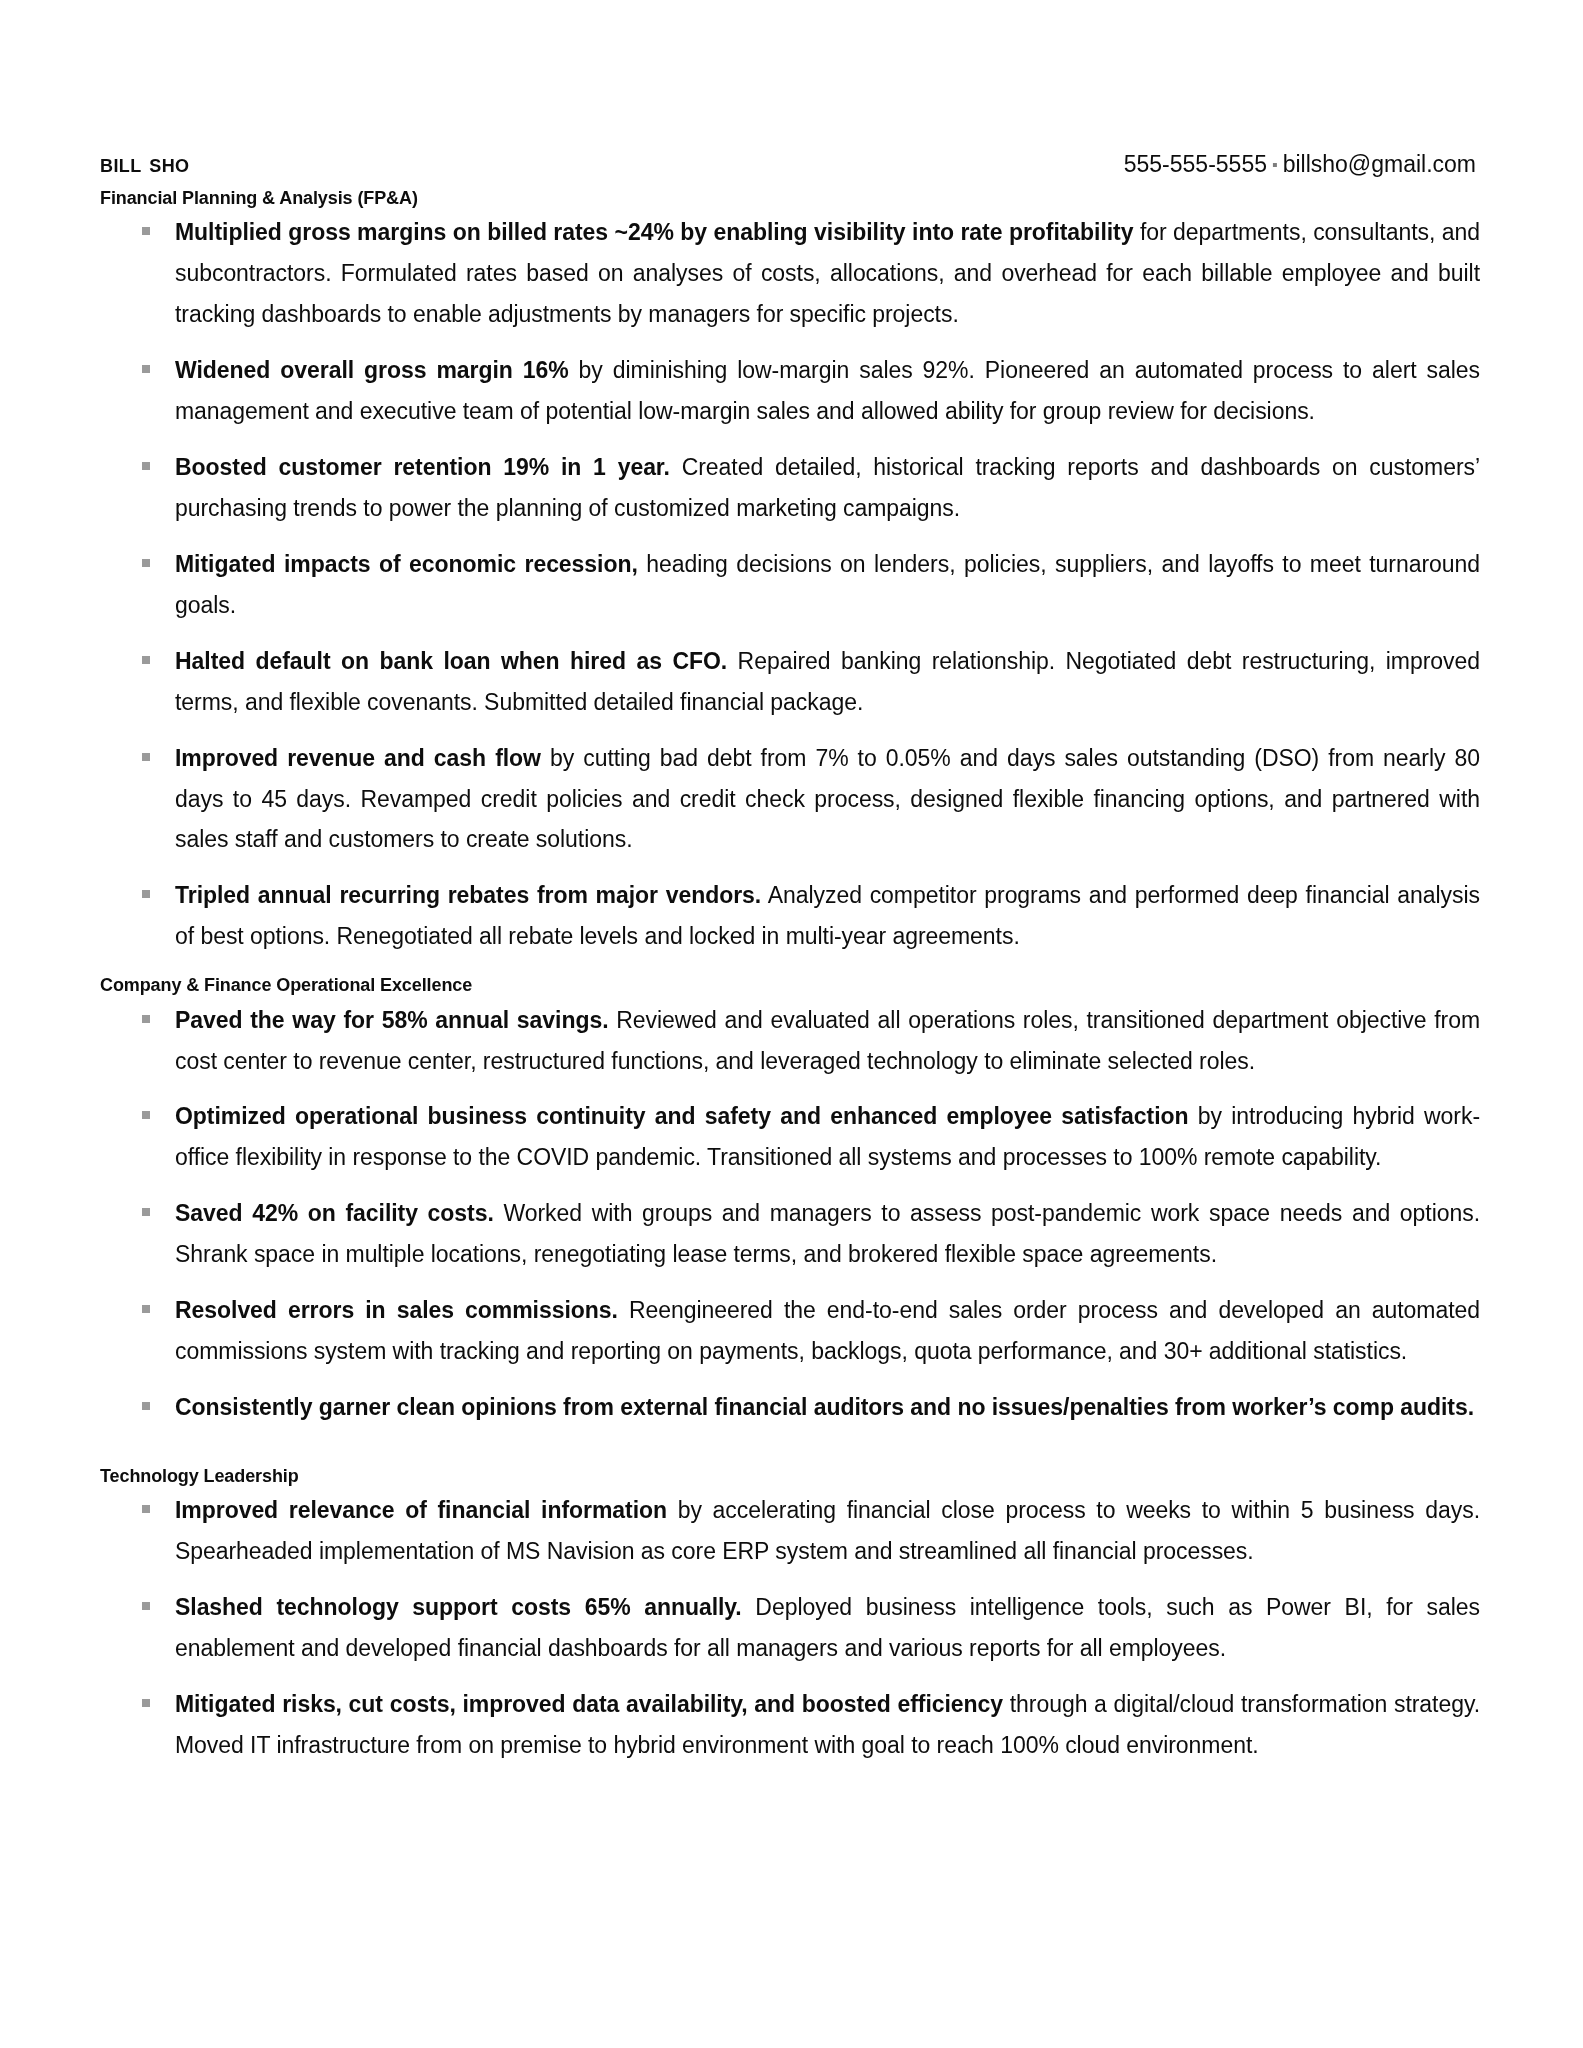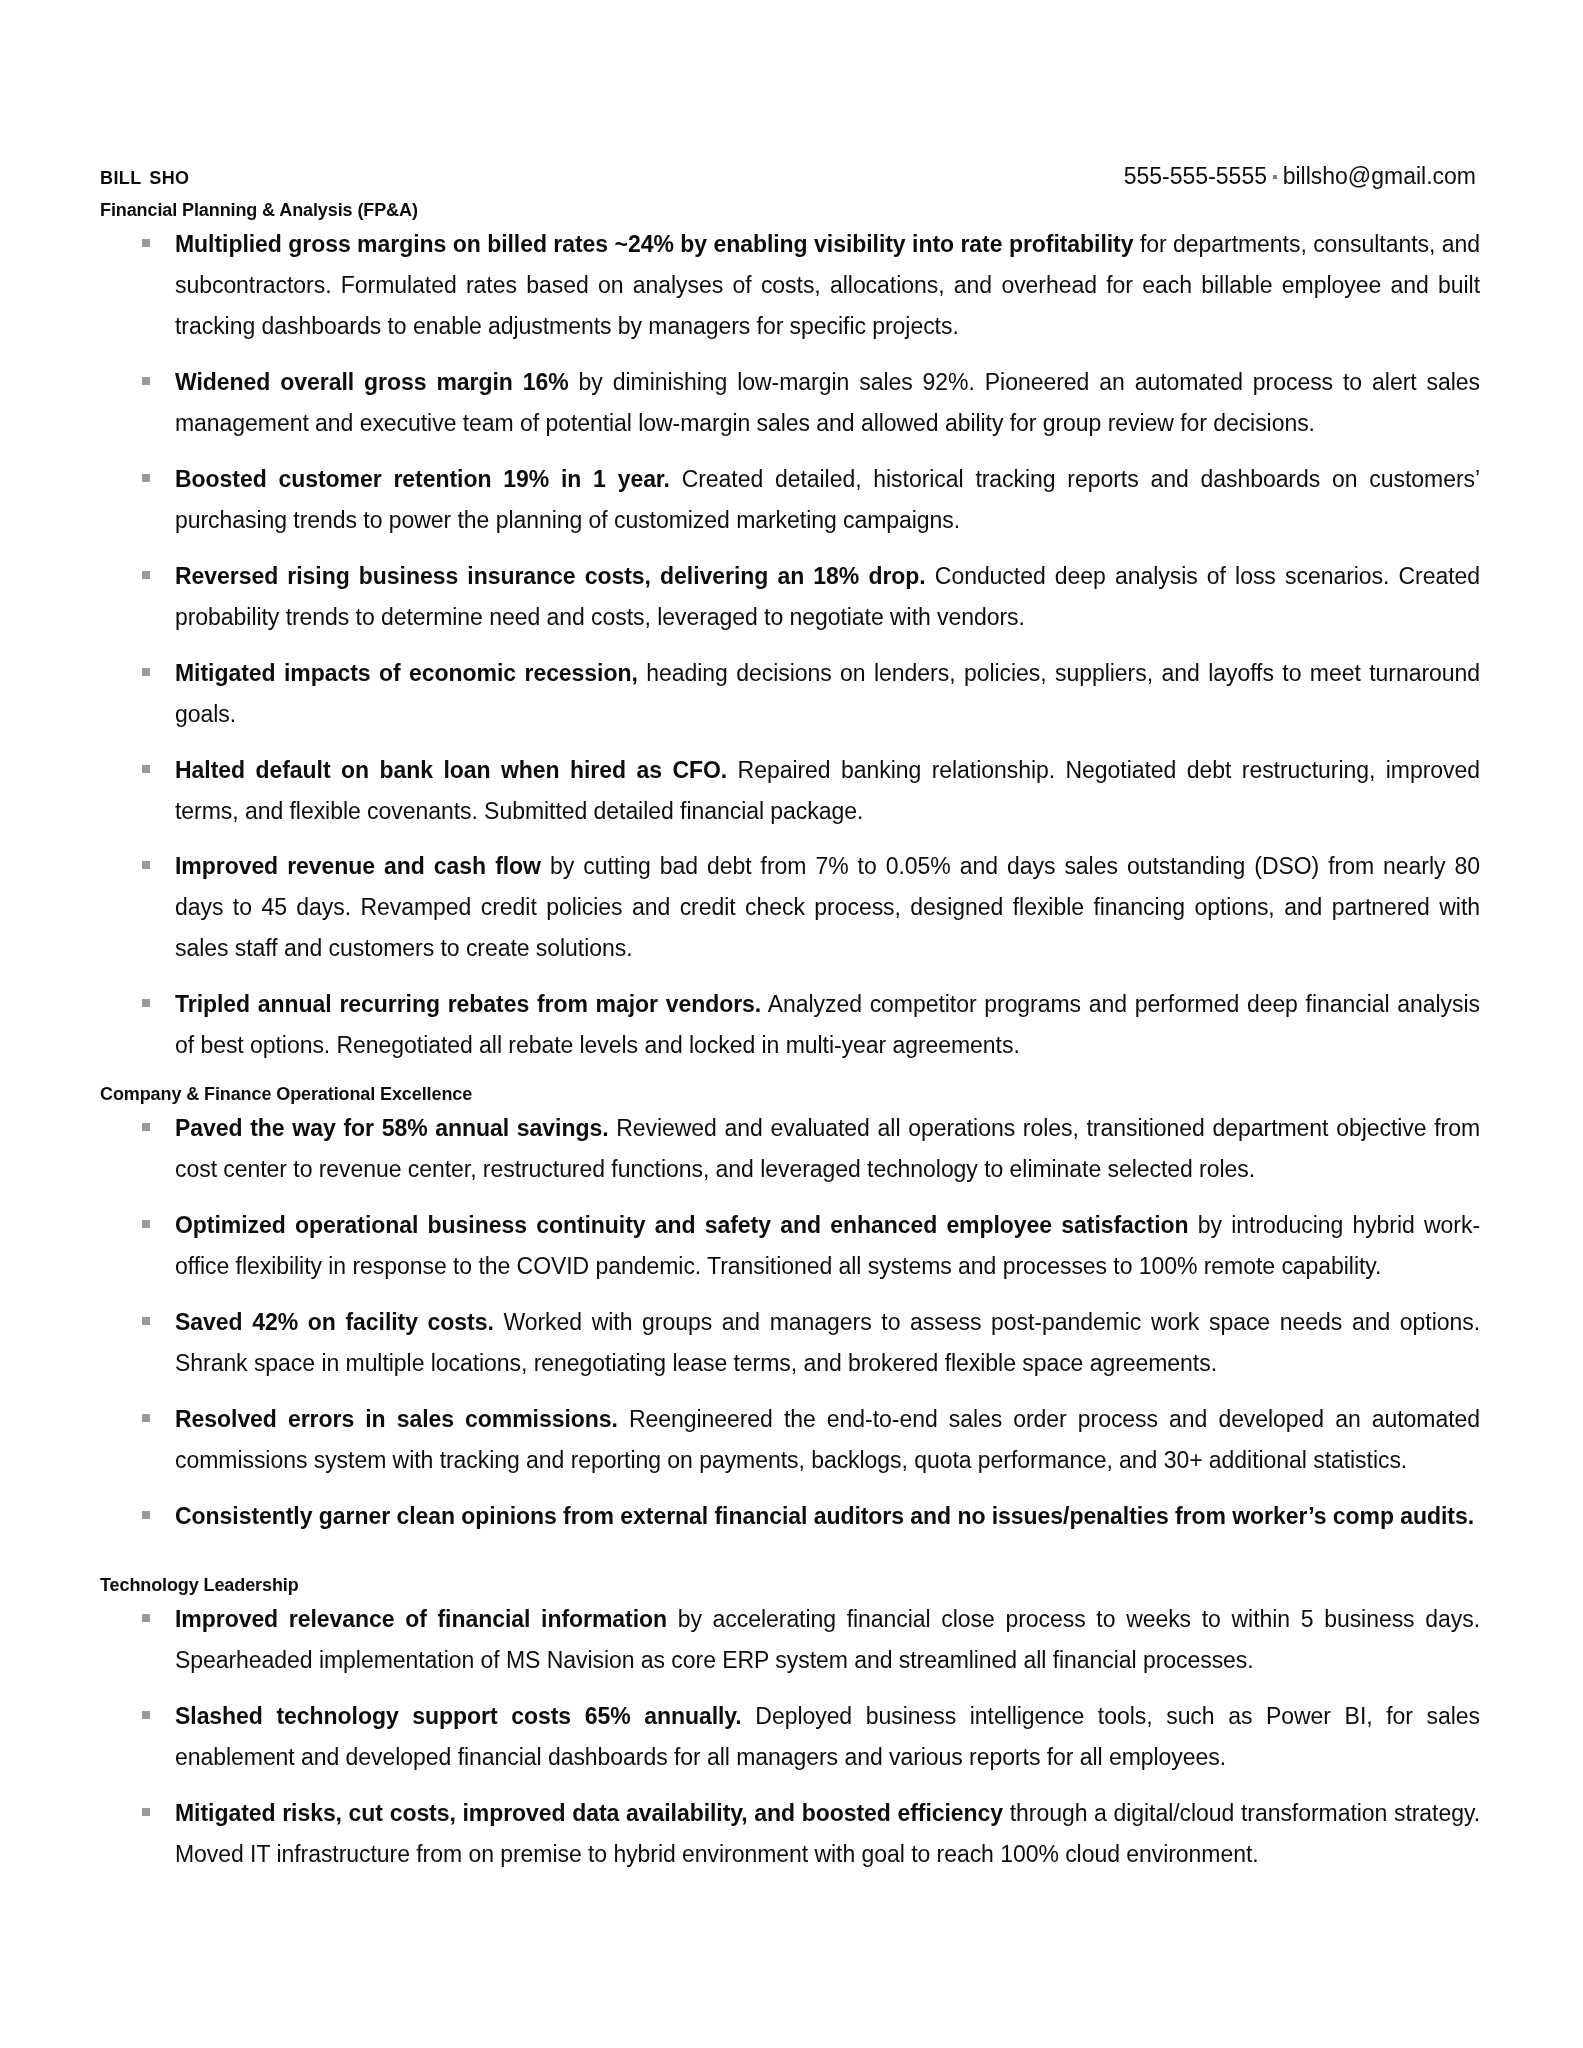--- a/index.html
+++ b/index.html
@@ -20,21 +20,21 @@
     box-sizing: border-box;
     padding: 150px 103px 0 100px;
     overflow: hidden;
   }
 
   
   .doc-header {
     display: flex;
     align-items: baseline;
     justify-content: space-between;
-    margin: 12px 0 6px 0;
+    margin: 0 0 6px 0;
     height: 30px;
     text-align: center;
   }
   .name {
     font-family: "Liberation Sans", sans-serif;
     font-weight: bold;
     font-size: 26px;
     letter-spacing: 0.4px;
     font-variant: small-caps;
     text-transform: lowercase;
@@ -111,21 +111,20 @@
     </div>
   </div>
 
   <div id="sections-root">
       <div class="section">
         <h2 class="section-heading">Financial Planning &amp; Analysis (FP&amp;A)</h2>
         <ul class="bullets">
           <li><span class="marker"></span><span class="lead">Multiplied gross margins on billed rates ~24% by enabling visibility into rate profitability</span><span class="rest"> for departments, consultants, and subcontractors. Formulated rates based on analyses of costs, allocations, and overhead for each billable employee and built tracking dashboards to enable adjustments by managers for specific projects.</span></li>
           <li><span class="marker"></span><span class="lead">Widened overall gross margin 16%</span><span class="rest"> by diminishing low-margin sales 92%. Pioneered an automated process to alert sales management and executive team of potential low-margin sales and allowed ability for group review for decisions.</span></li>
           <li><span class="marker"></span><span class="lead">Boosted customer retention 19% in 1 year.</span><span class="rest"> Created detailed, historical tracking reports and dashboards on customers’ purchasing trends to power the planning of customized marketing campaigns.</span></li>
-          <li><span class="marker"></span><span class="lead">Reversed rising business insurance costs, delivering an 18% drop.</span><span class="rest"> Conducted deep analysis of loss scenarios. Created probability trends to determine need and costs, leveraged to negotiate with vendors.</span></li>
           <li><span class="marker"></span><span class="lead">Mitigated impacts of economic recession,</span><span class="rest"> heading decisions on lenders, policies, suppliers, and layoffs to meet turnaround goals.</span></li>
           <li><span class="marker"></span><span class="lead">Halted default on bank loan when hired as CFO.</span><span class="rest"> Repaired banking relationship. Negotiated debt restructuring, improved terms, and flexible covenants. Submitted detailed financial package.</span></li>
           <li><span class="marker"></span><span class="lead">Improved revenue and cash flow</span><span class="rest"> by cutting bad debt from 7% to 0.05% and days sales outstanding (DSO) from nearly 80 days to 45 days. Revamped credit policies and credit check process, designed flexible financing options, and partnered with sales staff and customers to create solutions.</span></li>
           <li><span class="marker"></span><span class="lead">Tripled annual recurring rebates from major vendors.</span><span class="rest"> Analyzed competitor programs and performed deep financial analysis of best options. Renegotiated all rebate levels and locked in multi-year agreements.</span></li>
         </ul>
       </div>
       <div class="section tight">
         <h2 class="section-heading">Company &amp; Finance Operational Excellence</h2>
         <ul class="bullets">
           <li><span class="marker"></span><span class="lead">Paved the way for 58% annual savings.</span><span class="rest"> Reviewed and evaluated all operations roles, transitioned department objective from cost center to revenue center, restructured functions, and leveraged technology to eliminate selected roles.</span></li>

